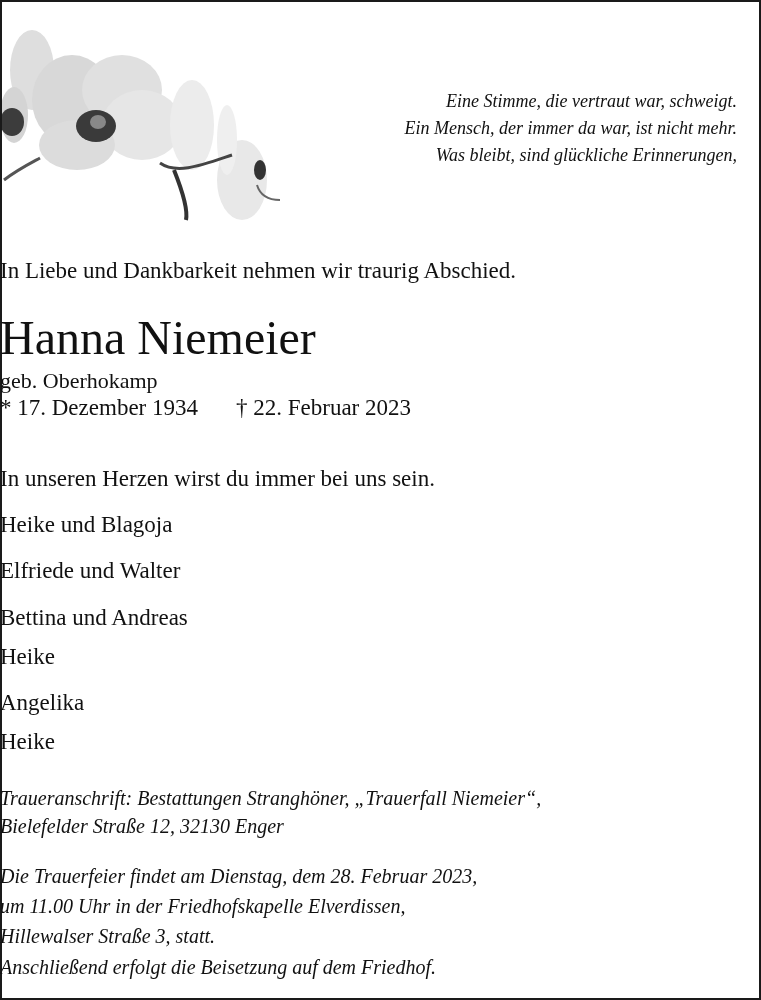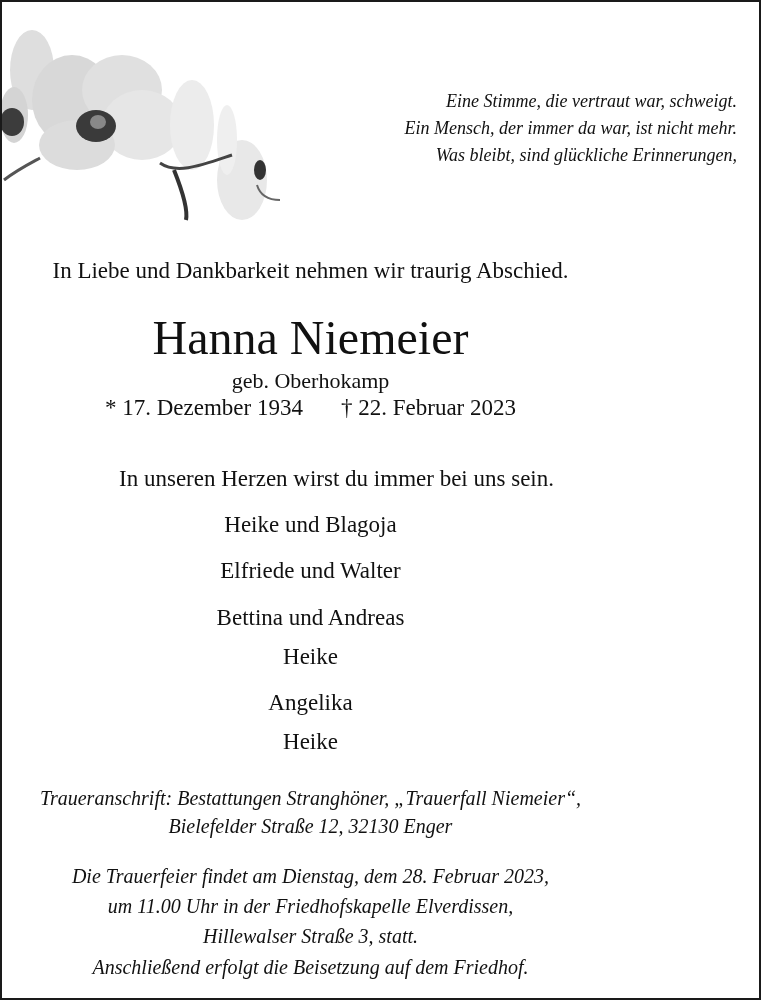--- a/index.html
+++ b/index.html
@@ -8,27 +8,27 @@
       position: absolute; left: 0; top: 0; width: 757px; height: 996px;
       border: 2px solid #1a1a1a; background: #fff;
     }
     .serif { font-family: "Liberation Serif", "DejaVu Serif", serif; color: #111; }
     .orchid { position: absolute; left: 2px; top: 30px; width: 300px; height: 220px; }
     .poem {
       position: absolute; right: 24px; top: 88px; width: 420px;
       text-align: right; font-style: italic; font-size: 18px; line-height: 27px;
     }
     .poem div { white-space: nowrap; }
-    .center { position: absolute; left: 0; width: 621px; text-align: center; white-space: nowrap; }
+    .center { position: absolute; left: 0; width: 621px; text-align: left; white-space: nowrap; }
     .intro { top: 258px; font-size: 23px; }
     .name { top: 310px; font-size: 48px; line-height: 56px; }
     .maiden { top: 368px; font-size: 22px; }
     .dates { top: 395px; font-size: 23px; }
     .dates span.gap { display: inline-block; width: 38px; }
-    .heart { top: 466px; font-size: 23px; margin-left: 26px; }
+    .heart { top: 466px; font-size: 23px; }
     .fam { font-size: 23px; }
     .f1 { top: 512px; } .f2 { top: 558px; } .f3 { top: 605px; } .f4 { top: 644px; }
     .f5 { top: 690px; } .f6 { top: 729px; }
     .small { font-size: 20px; line-height: 28px; font-style: italic; }
     .addr1 { top: 784px; } .addr2 { top: 812px; }
     .c1 { top: 862px; } .c2 { top: 892px; } .c3 { top: 922px; } .c4 { top: 953px; }
   </style>
 </head>
 <body>
 

